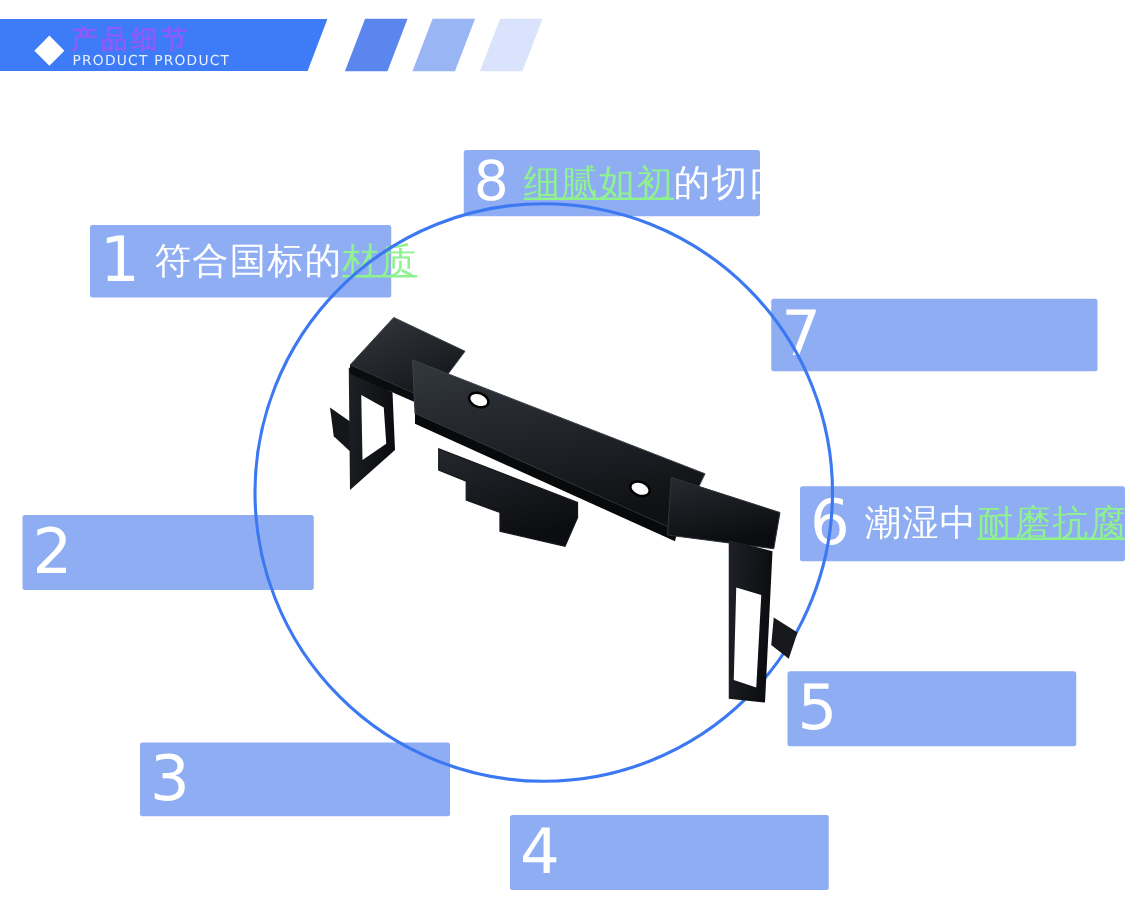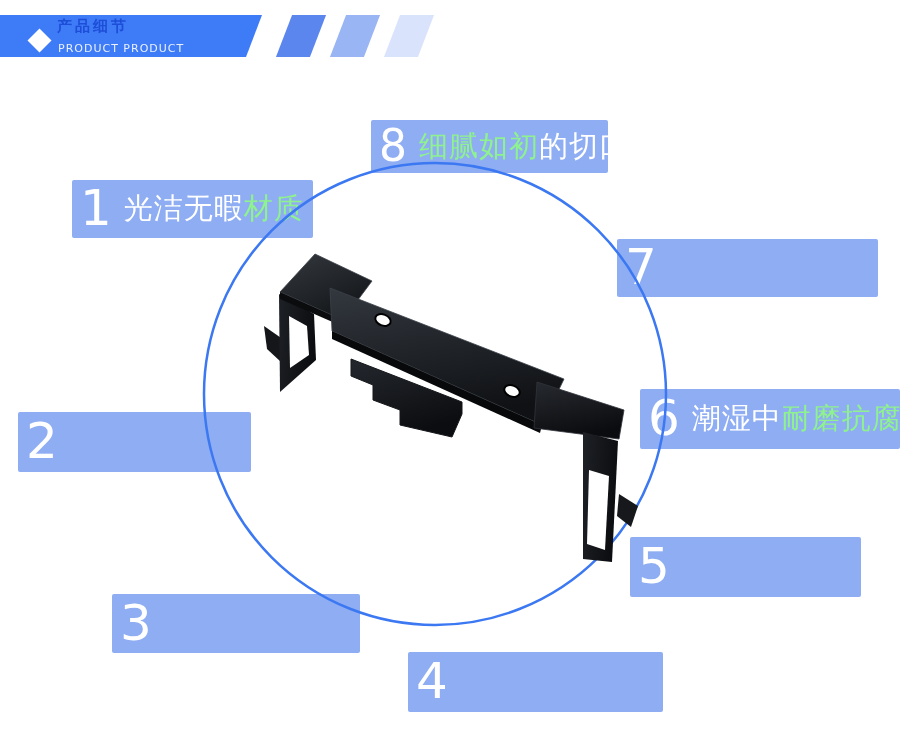--- a/index.html
+++ b/index.html
@@ -6,22 +6,22 @@
   html,body { width:900px; height:739px; background:#ffffff; overflow:hidden;
               font-family:"DejaVu Sans","Liberation Sans",sans-serif; }
   .stage { position:relative; width:900px; height:739px; background:#fff; }
 
   
   .banner { position:absolute; left:0; top:15px; width:262px; height:42px;
             background:#3e7bf7;
             clip-path:polygon(0 0, 100% 0, calc(100% - 16px) 100%, 0 100%); }
   .diamond { position:absolute; left:31px; top:32px; width:17px; height:17px;
              background:#ffffff; transform:rotate(45deg); }
-  .banner-title { position:absolute; left:57px; top:17px; color:#1d4ed8;
-                  font-size:15px; font-weight:bold; letter-spacing:3px; }
+  .banner-title { position:absolute; left:57px; top:17px; color:#8b5cf6;
+                  font-size:21px; font-weight:bold; letter-spacing:3px; }
   .banner-sub { position:absolute; left:58px; top:42px; color:#eaf0ff;
                 font-size:11px; letter-spacing:1px; }
   .stripe { position:absolute; top:15px; height:42px; width:34px;
             transform:skewX(-21deg); }
   .stripe1 { left:284px; background:#5b86ee; }
   .stripe2 { left:338px; background:#9ab5f4; }
   .stripe3 { left:392px; background:#d9e3fc; }
 
   
   .circle-svg { position:absolute; left:0; top:0; width:900px; height:739px;
@@ -31,40 +31,40 @@
   .product-svg { position:absolute; left:200px; top:170px; width:470px; height:470px;
                  z-index:4; }
 
   
   .badge { position:absolute; z-index:2; background:#8fadf2; border-radius:2px;
            display:flex; align-items:center; padding:0 10px 0 8px; }
   .badge .num { color:#ffffff; font-size:50px; font-weight:400; line-height:1;
                 margin-right:12px; transform:translateY(-1px); }
   .badge .txt { color:#ffffff; font-size:29px; font-weight:500; white-space:nowrap;
                 letter-spacing:1px; }
-  .badge .hl { color:#8ef28e; }
+  .badge .hl { color:#8ef28e;text-decoration:underline; }
   .badge8 .num { font-size:44px; }
   .badge2 .num { margin-right:24px; }
 </style>
 </head>
 <body>
 
 <div class="stage">
 
   <div class="banner"></div>
   <div class="diamond"></div>
   <div class="banner-title">产品细节</div>
   <div class="banner-sub">PRODUCT PRODUCT</div>
   <div class="stripe stripe1"></div>
   <div class="stripe stripe2"></div>
   <div class="stripe stripe3"></div>
 
   <div class="badge badge1" style="left:72px; top:180px; width:241px; height:58px;">
     <span class="num">1</span>
-    <span class="txt"><span>光洁无暇</span><span class="hl">材质</span><span></span></span>
+    <span class="txt"><span>符合国标的</span><span class="hl">材质</span><span></span></span>
   </div>
 
   <div class="badge badge2" style="left:18px; top:412px; width:233px; height:60px;">
     <span class="num">2</span>
   </div>
 
   <div class="badge badge3" style="left:112px; top:594px; width:248px; height:59px;">
     <span class="num">3</span>
   </div>
 

